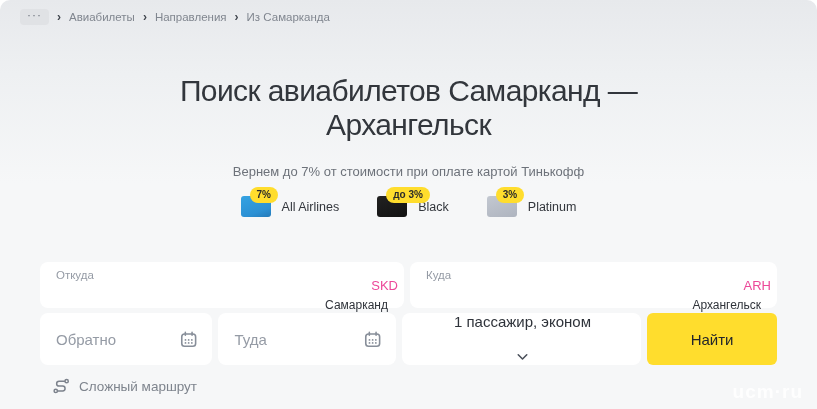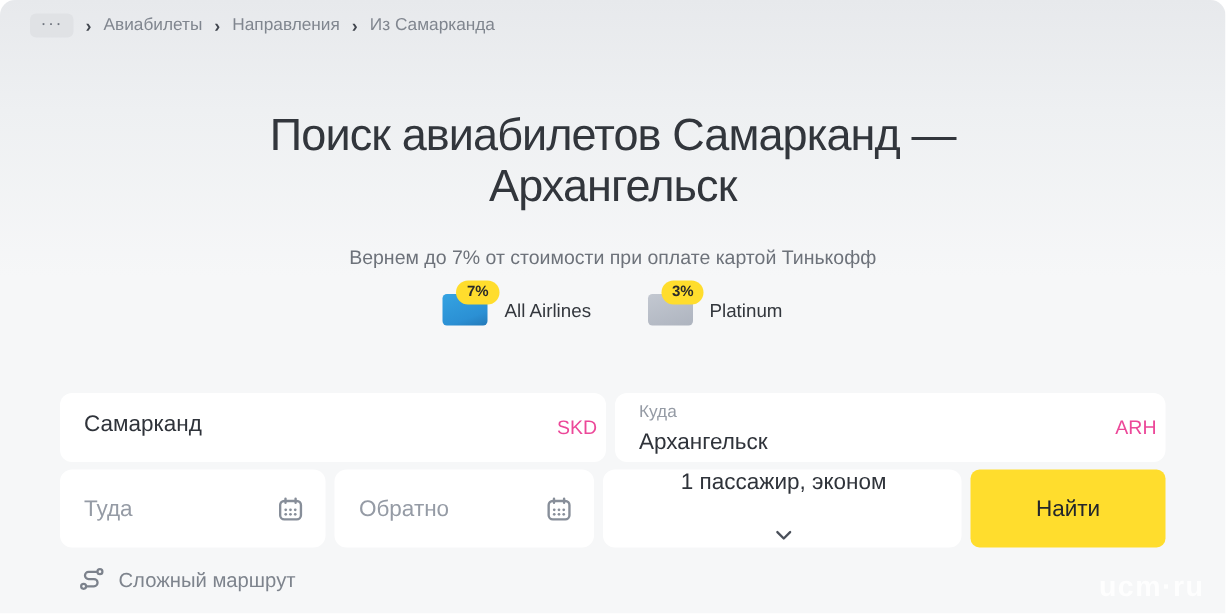--- a/index.html
+++ b/index.html
@@ -38,21 +38,21 @@
   .card-label.link { color:#4a6fe3; cursor:pointer; }
 
   
   .form { position:absolute; left:40px; top:262px; width:737px; }
   .row { display:flex; gap:6px; }
   .row1 { margin-bottom:5px; }
   .field { background:#fff; border-radius:8px; position:relative; cursor:pointer; }
   .f-from { width:364px; height:46px; padding:7px 16px 0; }
   .f-to   { width:367px; height:46px; padding:7px 16px 0; }
   .f-label { font-size:11.5px; color:#959ba5; }
-  .f-value { font-size:15px; color:#2f333a; margin-top:5px; }
+  .f-value { font-size:12px; color:#2f333a; margin-top:17px;text-align:right; }
   .f-code  { position:absolute; right:6px; top:50%; transform:translateY(-50%); font-size:13px; color:#ec4899; }
   .row2 .field { height:52px; display:flex; align-items:center; justify-content:space-between; padding:0 14px 0 16px; }
   .f-depart { width:182px; }
   .f-return { width:177px; }
   .f-pass   { width:246px;flex-direction:column; }
   .placeholder { font-size:15px; color:#959ba5; }
   .pass-value  { font-size:15px; color:#2f333a; }
   .btn-search {
     width:134px; height:52px; background:#ffdd2d; border:none; border-radius:6px;
     font-family:"Liberation Sans", sans-serif; font-size:15px; color:#23262b; cursor:pointer;
@@ -93,59 +93,66 @@
   </header>
 
   <div class="cards-row">
     <div class="card-item">
       <span class="card-icon blue">
         <span class="pill">7%</span>
       </span>
       <span class="card-label">All Airlines</span>
     </div>
     <div class="card-item">
+      <span class="card-icon black">
+        <span class="pill">до 3%</span>
+      </span>
+      <span class="card-label">Black</span>
+    </div>
+    <div class="card-item">
       <span class="card-icon silver">
         <span class="pill">3%</span>
       </span>
       <span class="card-label">Platinum</span>
     </div>
   </div>
 
   <div class="form">
     <div class="row row1">
       <div class="field f-from">
+        <div class="f-label">Откуда</div>
         <div class="f-value">Самарканд</div>
         <div class="f-code">SKD</div>
       </div>
       <div class="field f-to">
         <div class="f-label">Куда</div>
         <div class="f-value">Архангельск</div>
         <div class="f-code">ARH</div>
       </div>
     </div>
     <div class="row row2">
-      <div class="field f-depart">
-        <span class="placeholder">Туда</span>
+      <div class="field f-return">
+        <span class="placeholder">Обратно</span>
         <span class="icon">
           <svg width="19" height="19" viewBox="0 0 24 24" fill="none" stroke="#878e99" stroke-width="2" stroke-linecap="round">
             <rect x="3.5" y="5" width="17.5" height="15.5" rx="3.5"></rect>
             <path d="M8 3v3.5M16.5 3v3.5"></path>
             <g fill="#878e99" stroke="none">
               <circle cx="8.2" cy="12.5" r="1.15"></circle>
                 <circle cx="12.2" cy="12.5" r="1.15"></circle>
                 <circle cx="16.2" cy="12.5" r="1.15"></circle>
               <circle cx="8.2" cy="16.3" r="1.15"></circle>
                 <circle cx="12.2" cy="16.3" r="1.15"></circle>
                 <circle cx="16.2" cy="16.3" r="1.15"></circle>
             </g>
           </svg>
         </span>
       </div>
-      <div class="field f-return">
-        <span class="placeholder">Обратно</span>
+      <div class="field f-depart">
+        <span class="placeholder">Туда</span>
         <span class="icon">
           <svg width="19" height="19" viewBox="0 0 24 24" fill="none" stroke="#878e99" stroke-width="2" stroke-linecap="round">
             <rect x="3.5" y="5" width="17.5" height="15.5" rx="3.5"></rect>
             <path d="M8 3v3.5M16.5 3v3.5"></path>
             <g fill="#878e99" stroke="none">
               <circle cx="8.2" cy="12.5" r="1.15"></circle>
                 <circle cx="12.2" cy="12.5" r="1.15"></circle>
                 <circle cx="16.2" cy="12.5" r="1.15"></circle>
               <circle cx="8.2" cy="16.3" r="1.15"></circle>
                 <circle cx="12.2" cy="16.3" r="1.15"></circle>

